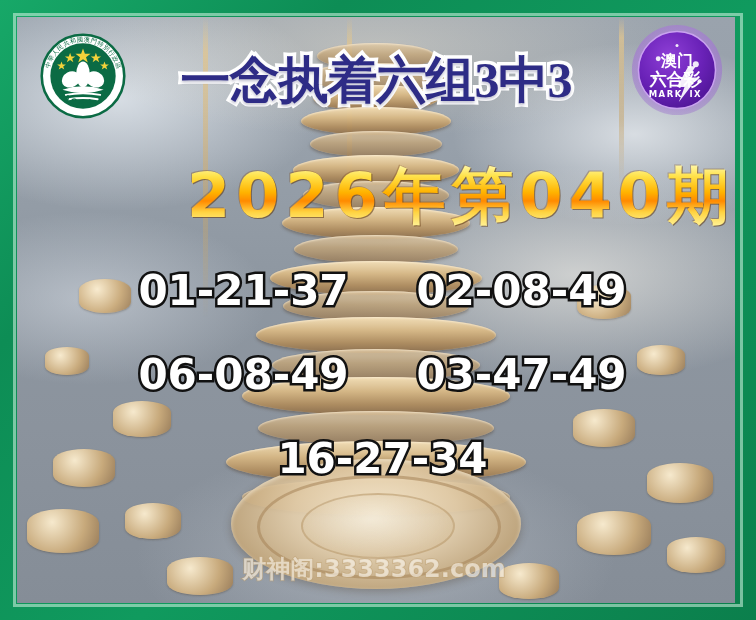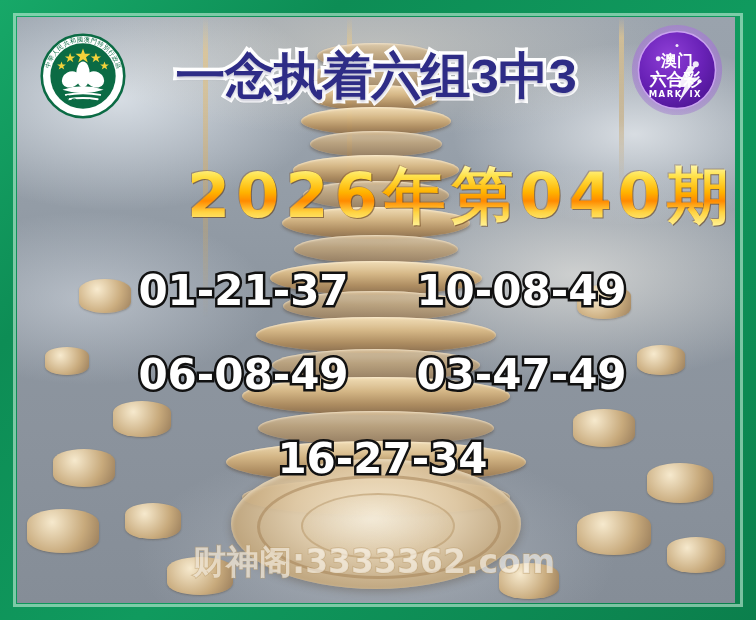--- a/index.html
+++ b/index.html
@@ -165,21 +165,21 @@
     top: 38px;
     text-align: center;
     z-index: 7;
     font-size: 50px;
     font-weight: bold;
     line-height: 1;
     letter-spacing: -1px;
     color: #2e2c86;
     -webkit-text-stroke: 7px #ffffff;
     paint-order: stroke fill;
-    font-family: Liberation Mono, monospace;
+    font-family: Liberation Serif, serif;
     white-space: nowrap;
     text-shadow: 0 2px 3px rgba(40,38,90,0.28);
   }
 
   
   .issue {
     position: absolute;
     left: 0; right: 0;
     top: 148px;
     text-align: right;
@@ -230,21 +230,21 @@
   }
 
   
   .watermark {
     position: absolute;
     left: 0; right: 4px;
     bottom: 18px;
     text-align: center;
     z-index: 6;
     font-family: "DejaVu Sans", "Liberation Sans", sans-serif;
-    font-size: 33px;
+    font-size: 24px;
     font-weight: bold;
     color: rgba(255,252,245,0.58);
     -webkit-text-stroke: 1.5px rgba(190,160,115,0.55);
     paint-order: stroke fill;
     letter-spacing: 0px;
     white-space: nowrap;
   }
 </style>
 </head>
 <body>
@@ -372,21 +372,21 @@
       </svg>
     </div>
 
     <div class="headline">一念执着六组3中3</div>
 
     <div class="issue">2026年第040期</div>
 
     <div class="numbers">
       <div class="num-row">
         <div class="num-cell">01-21-37</div>
-        <div class="num-cell">10-08-49</div>
+        <div class="num-cell">02-08-49</div>
       </div>
       <div class="num-row">
         <div class="num-cell">06-08-49</div>
         <div class="num-cell">03-47-49</div>
       </div>
       <div class="num-row">
         <div class="num-cell">16-27-34</div>
       </div>
     </div>
 

